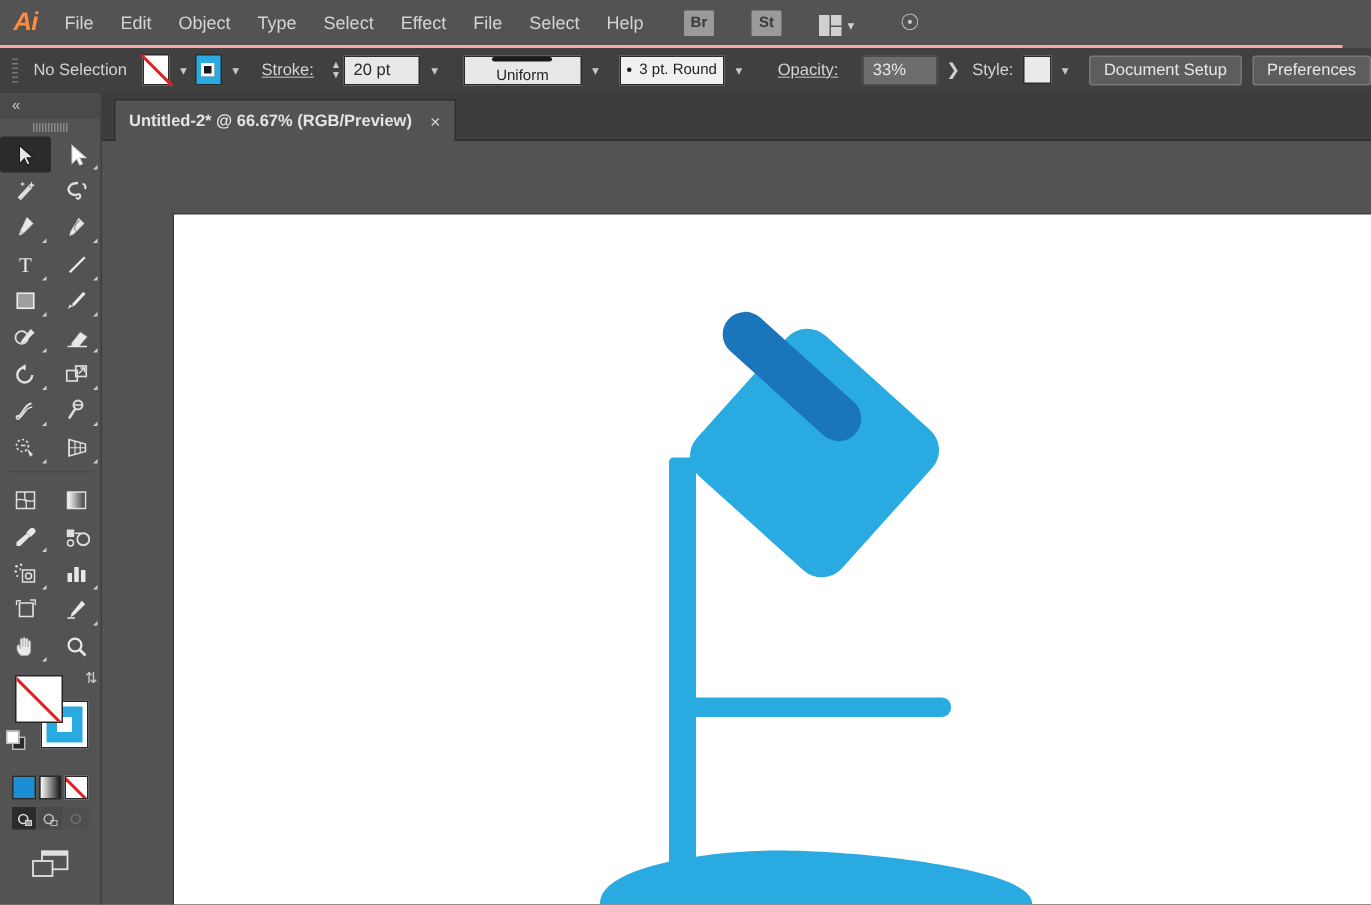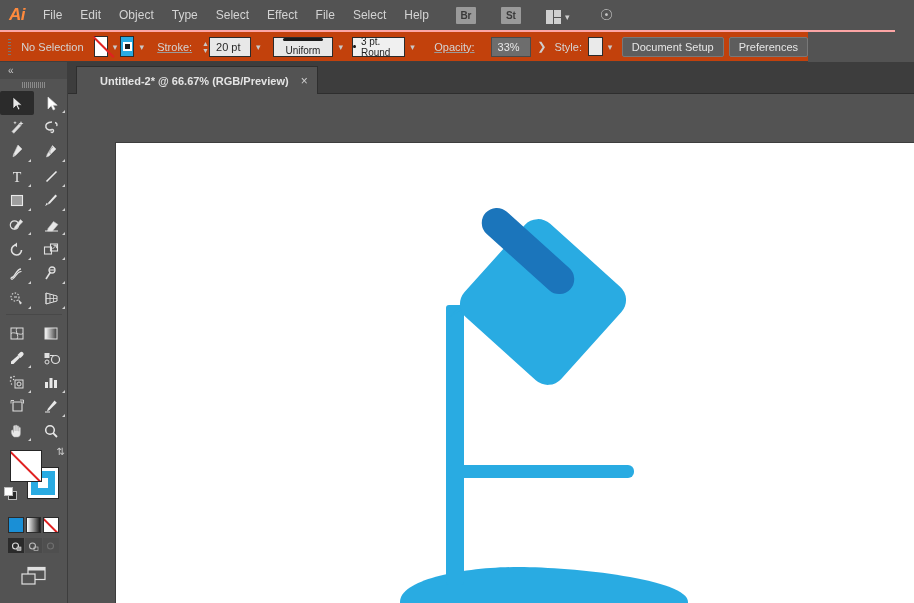--- a/index.html
+++ b/index.html
@@ -36,22 +36,22 @@
   .arrange-icon { display: flex; align-items: center; gap: 4px; color: #d0d0d0; }
   .arr-glyph { display: flex; gap: 1px; }
   .arr-glyph i { display: block; width: 7px; height: 14px; background: #d0d0d0; }
   .arr-glyph i.split { background: none; display: flex; flex-direction: column; gap: 1px; }
   .arr-glyph i.split b { display: block; width: 7px; height: 6.5px; background: #d0d0d0; }
   .chev { font-size: 9px; color: #d0d0d0; }
   .search-icon { color: #c8c8c8; font-size: 15px; margin-left: 6px; transform: rotate(-20deg); }
 
   
   .controlbar {
-    position: absolute; left: 0; top: 32px; width: 808px; height: 30px;
-    background: #c2410c; display: flex; align-items: center;
+    position: absolute; left: 0; top: 32px; width: 914px; height: 30px;
+    background: #404040; display: flex; align-items: center;
     border-bottom: 1px solid #3f3f3f; padding-left: 8px;
   }
   .grip { width: 5px; height: 22px; display:flex; flex-direction:column; justify-content:center; gap:2px; }
   .grip b { display:block; height:1px; background:#777; }
   .cb-label { color: #d4d4d4; font-size: 11px; margin: 0 10px; white-space: nowrap; }
   .cb-label.und { text-decoration: underline; text-decoration-color: #9a9a9a; }
   .swatch-fill {
     width: 21px; height: 21px; background: #fff; border: 1px solid #2b2b2b; position: relative;
   }
   .swatch-fill::after {
@@ -99,21 +99,21 @@
   
   .tabbar {
     position: absolute; left: 0; top: 62px; width: 914px; height: 32px;
     background: #3d3d3d; border-bottom: 1px solid #2e2e2e;
   }
   .doctab {
     position: absolute; left: 76px; top: 4px; height: 28px; background: #535353;
     display: flex; align-items: center; padding: 0 9px; gap: 12px;
     border: 1px solid #2e2e2e; border-bottom: none;
   }
-  .doctab .title { color: #e4e4e4; font-size: 11px; font-weight: bold; white-space: nowrap; margin-left: 14px; }
+  .doctab .title { color: #e4e4e4; font-size: 11px; font-weight: bold; white-space: nowrap; }
   .doctab .x { color: #cfcfcf; font-size: 12px; line-height: 10px; }
 
   
   .toolpanel {
     position: absolute; left: 0; top: 62px; width: 68px; height: 541px;
     background: #535353; border-right: 1px solid #3d3d3d;
   }
   .tp-head { height: 17px; background: #4a4a4a; display: flex; align-items: center; padding-left: 8px; }
   .tp-head .cc { color: #c8c8c8; font-size: 10px; letter-spacing: -1px; }
   .tp-grip { height: 12px; display: flex; align-items: center; justify-content: center; gap: 1px; }

